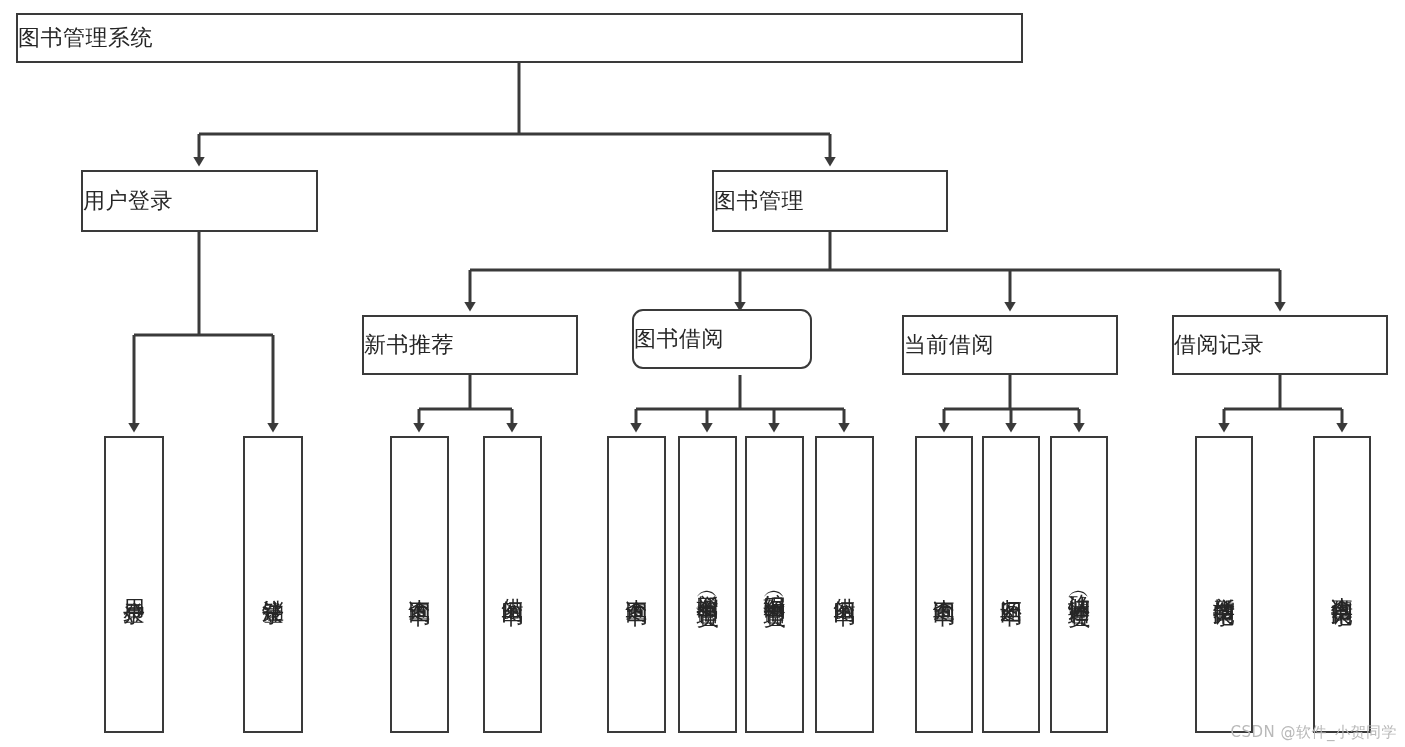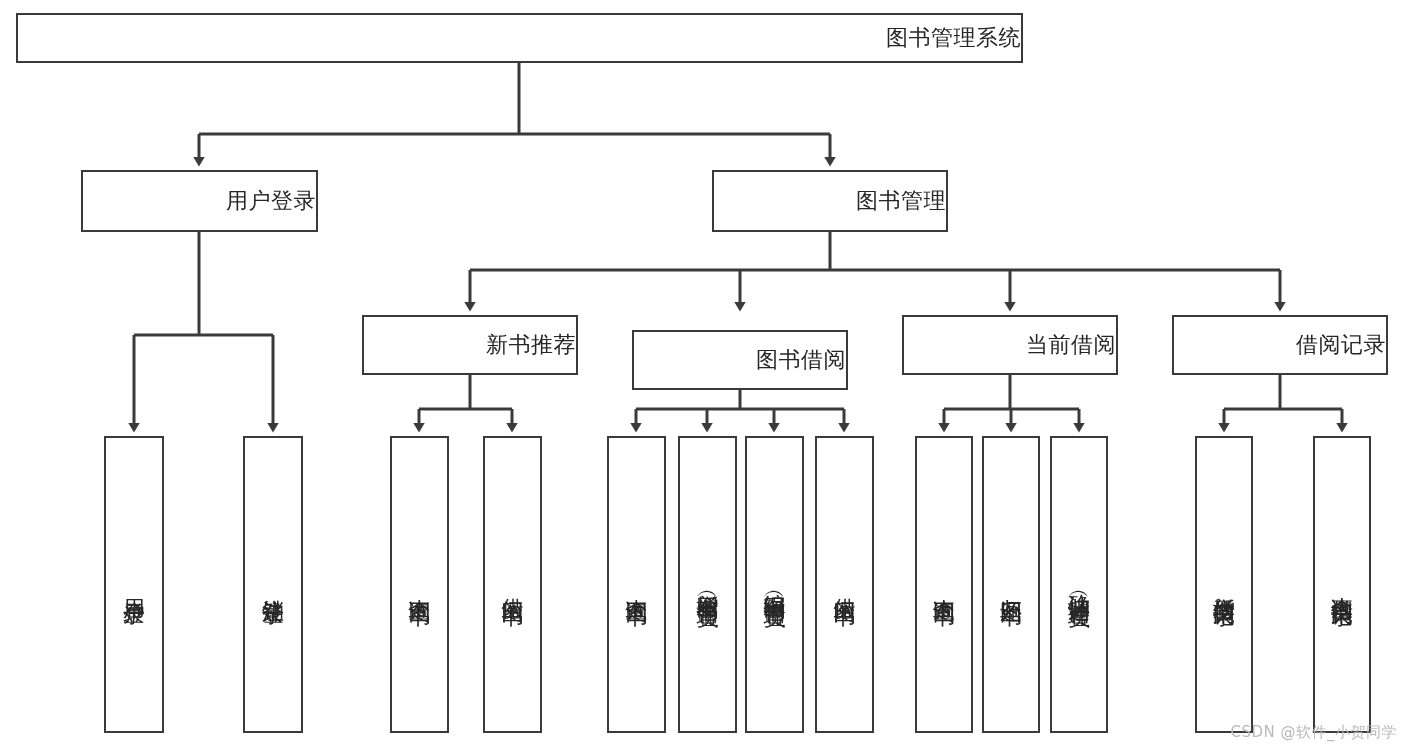--- a/index.html
+++ b/index.html
@@ -17,21 +17,21 @@
     background: #ffffff;
     overflow: hidden;
   }
   .node {
     position: absolute;
     box-sizing: border-box;
     border: 2px solid #3a3a3a;
     background: #ffffff;
     display: flex;
     align-items: center;
-    justify-content: flex-end;
+    justify-content: flex-start;
     color: #262626;
   }
   .node.horiz {
     font-size: 22px;
     letter-spacing: 0.5px;
     line-height: 1.2;
   }
   .node.vert {
     writing-mode: vertical-rl;
     text-orientation: upright;
@@ -132,21 +132,21 @@
   <div class="node horiz" style="left:81px;top:170px;width:237px;height:62px;">
     <span>用户登录</span>
   </div>
   <div class="node horiz" style="left:362px;top:315px;width:216px;height:60px;">
     <span>新书推荐</span>
   </div>
 
   <div class="node horiz" style="left:712px;top:170px;width:236px;height:62px;">
     <span>图书管理</span>
   </div>
-  <div class="node horiz" style="left:632px;top:330px;width:216px;height:60px;">
+  <div class="node horiz" style="left:632px;top:309px;width:180px;height:60px;border-radius:11px;">
     <span>图书借阅</span>
   </div>
   <div class="node horiz" style="left:902px;top:315px;width:216px;height:60px;">
     <span>当前借阅</span>
   </div>
   <div class="node horiz" style="left:1172px;top:315px;width:216px;height:60px;">
     <span>借阅记录</span>
   </div>
 
   <div class="node vert" style="left:104px;top:436px;width:60px;height:297px;">

